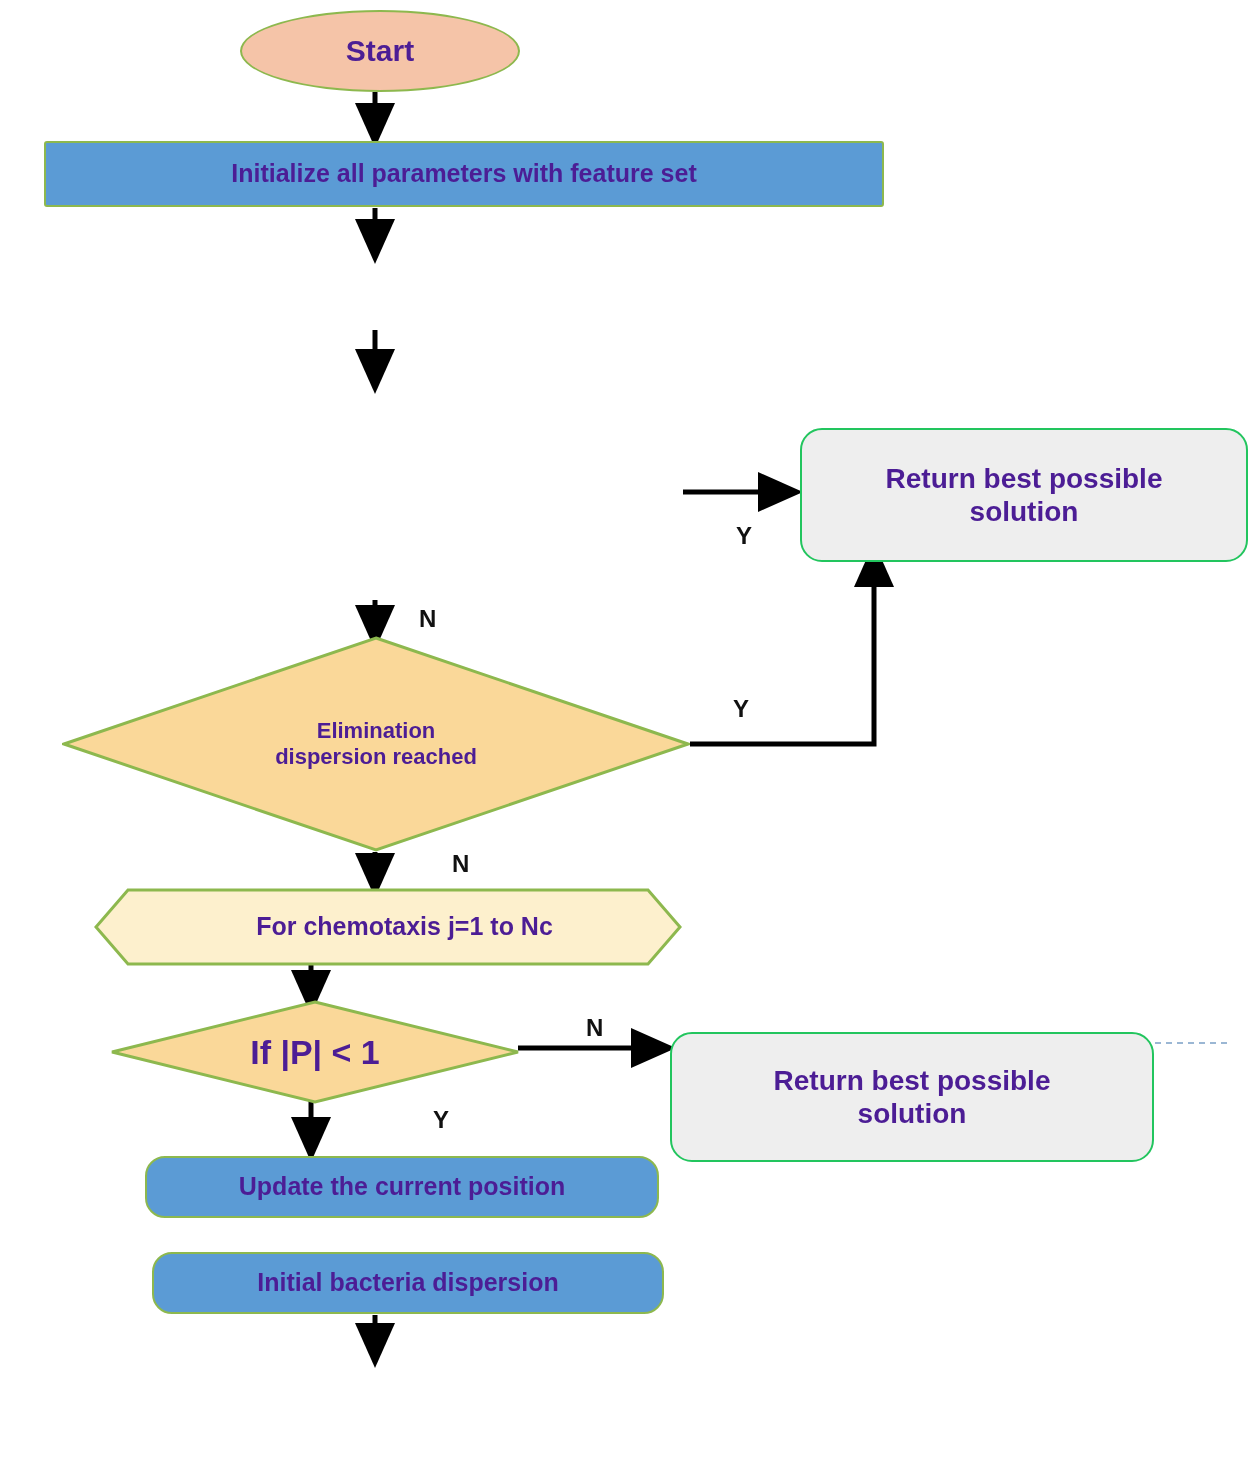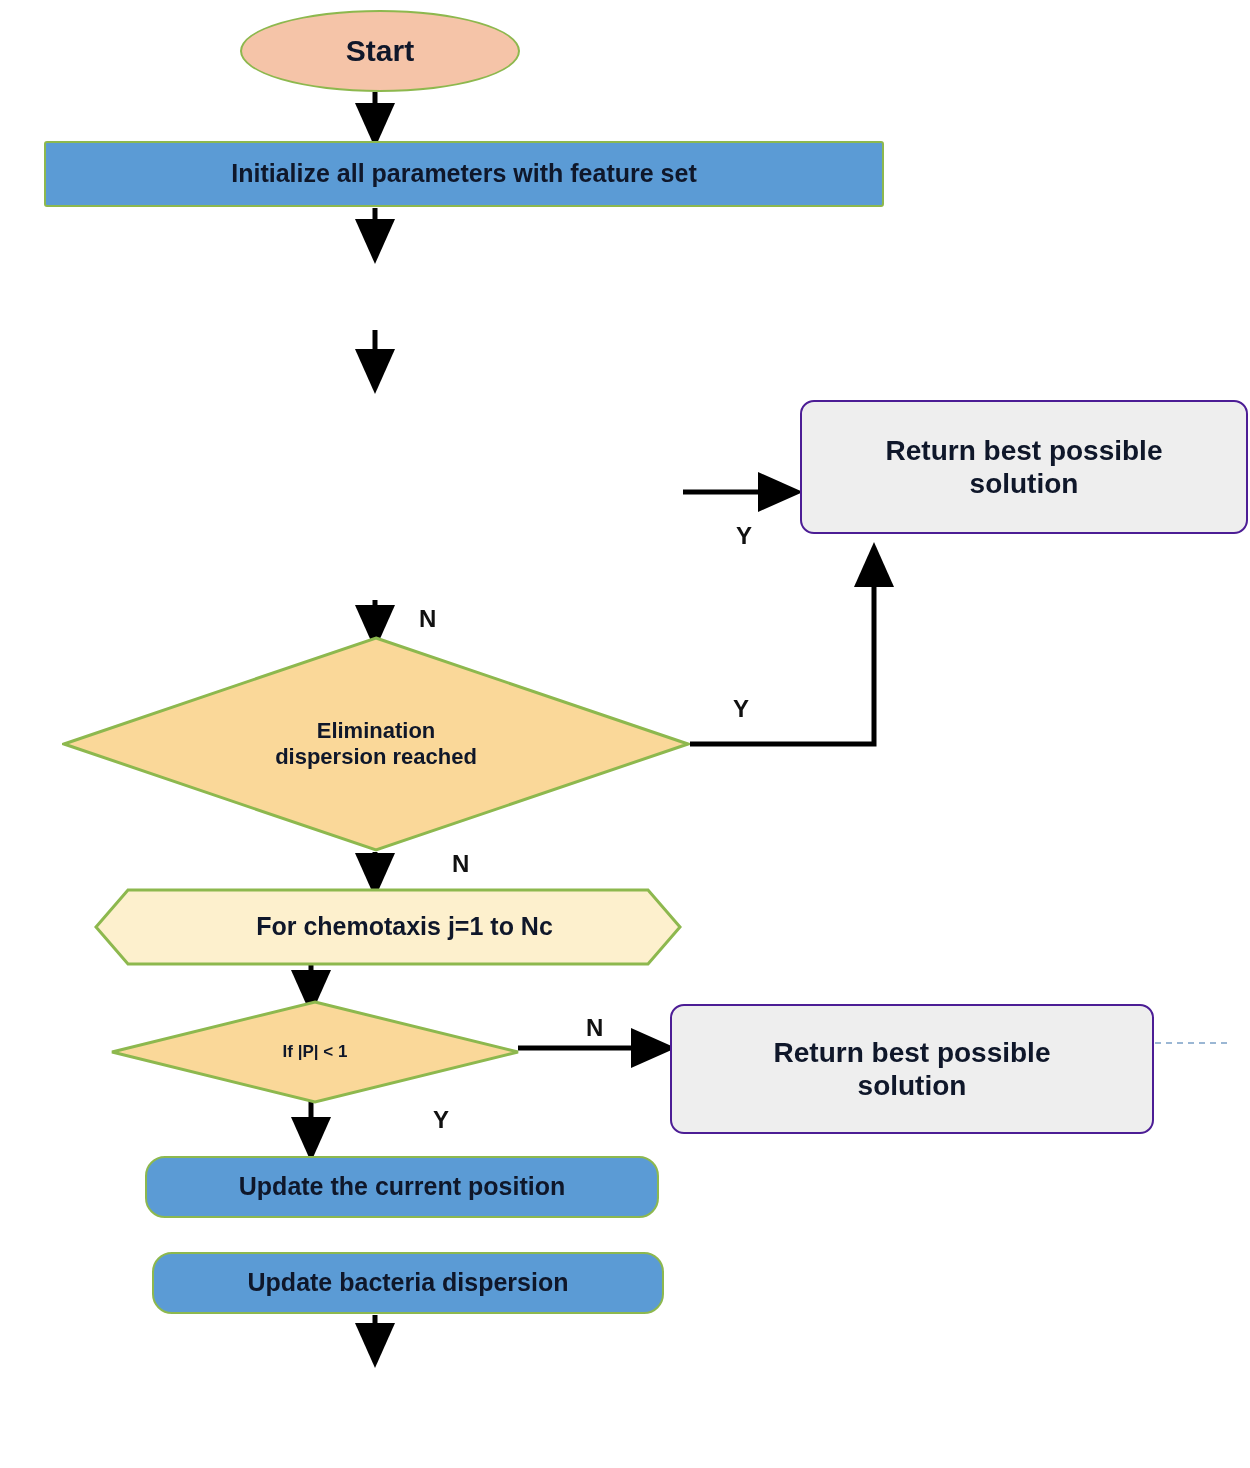--- a/index.html
+++ b/index.html
@@ -18,21 +18,21 @@
     overflow: hidden;
   }
   .node {
     position: absolute;
     box-sizing: border-box;
     display: flex;
     align-items: center;
     justify-content: center;
     text-align: center;
     font-weight: bold;
-    color: #0f172a;
+    color: #4c1d95;
     line-height: 1.18;
   }
   
   .terminator {
     background: #f5c4a8;
     border: 2px solid #8db84e;
     border-radius: 50%;
     font-size: 30px;
   }
   
@@ -42,23 +42,24 @@
     border-radius: 3px;
     font-size: 25px;
     margin-left: 12px;
   }
   .process.rounded {
     border-radius: 20px;
   }
   
   .result {
     background: #eeeeee;
-    border: 2px solid #4c1d95;
-    border-radius: 14px;
+    border: 2px solid #22c55e;
+    border-radius: 22px;
     font-size: 28px;
+    margin-top: 28px;
   }
   
   .decision {
     background: transparent;
     font-size: 22px;
   }
   .decision svg {
     position: absolute;
     inset: 0;
   }
@@ -164,38 +165,38 @@
     <svg viewBox="0 0 588 78" preserveAspectRatio="none">
       <polygon points="34,2 554,2 586,39 554,76 34,76 2,39" fill="#fdf0cd" stroke="#8db84e" stroke-width="3"></polygon>
     </svg>
     <span class="hlabel">For chemotaxis j=1 to Nc</span>
   </div>
 
   <div class="node decision" style="left:110px; top:1000px; width:410px; height:104px;">
     <svg viewBox="0 0 410 104" preserveAspectRatio="none">
       <polygon points="205,2 408,52 205,102 2,52" fill="#fad899" stroke="#8db84e" stroke-width="3"></polygon>
     </svg>
-    <div class="dlabel" style="font-size:17px;">
+    <div class="dlabel" style="font-size:34px;">
       <div>If |P| &lt; 1</div>
     </div>
   </div>
 
   <div class="node result" style="left:670px; top:1004px; width:484px; height:130px;">
     <div>
       <div>Return best possible</div>
       <div>solution</div>
     </div>
   </div>
 
   <div class="node process rounded" style="left:133px; top:1156px; width:514px; height:62px;">
     <span>Update the current position</span>
   </div>
 
   <div class="node process rounded" style="left:140px; top:1252px; width:512px; height:62px;">
-    <span>Update bacteria dispersion</span>
+    <span>Initial bacteria dispersion</span>
   </div>
 
 
   <span class="edge-label" style="left:736px; top:522px;">Y</span>
   <span class="edge-label" style="left:419px; top:605px;">N</span>
   <span class="edge-label" style="left:733px; top:695px;">Y</span>
   <span class="edge-label" style="left:452px; top:850px;">N</span>
   <span class="edge-label" style="left:586px; top:1014px;">N</span>
   <span class="edge-label" style="left:433px; top:1106px;">Y</span>
 

